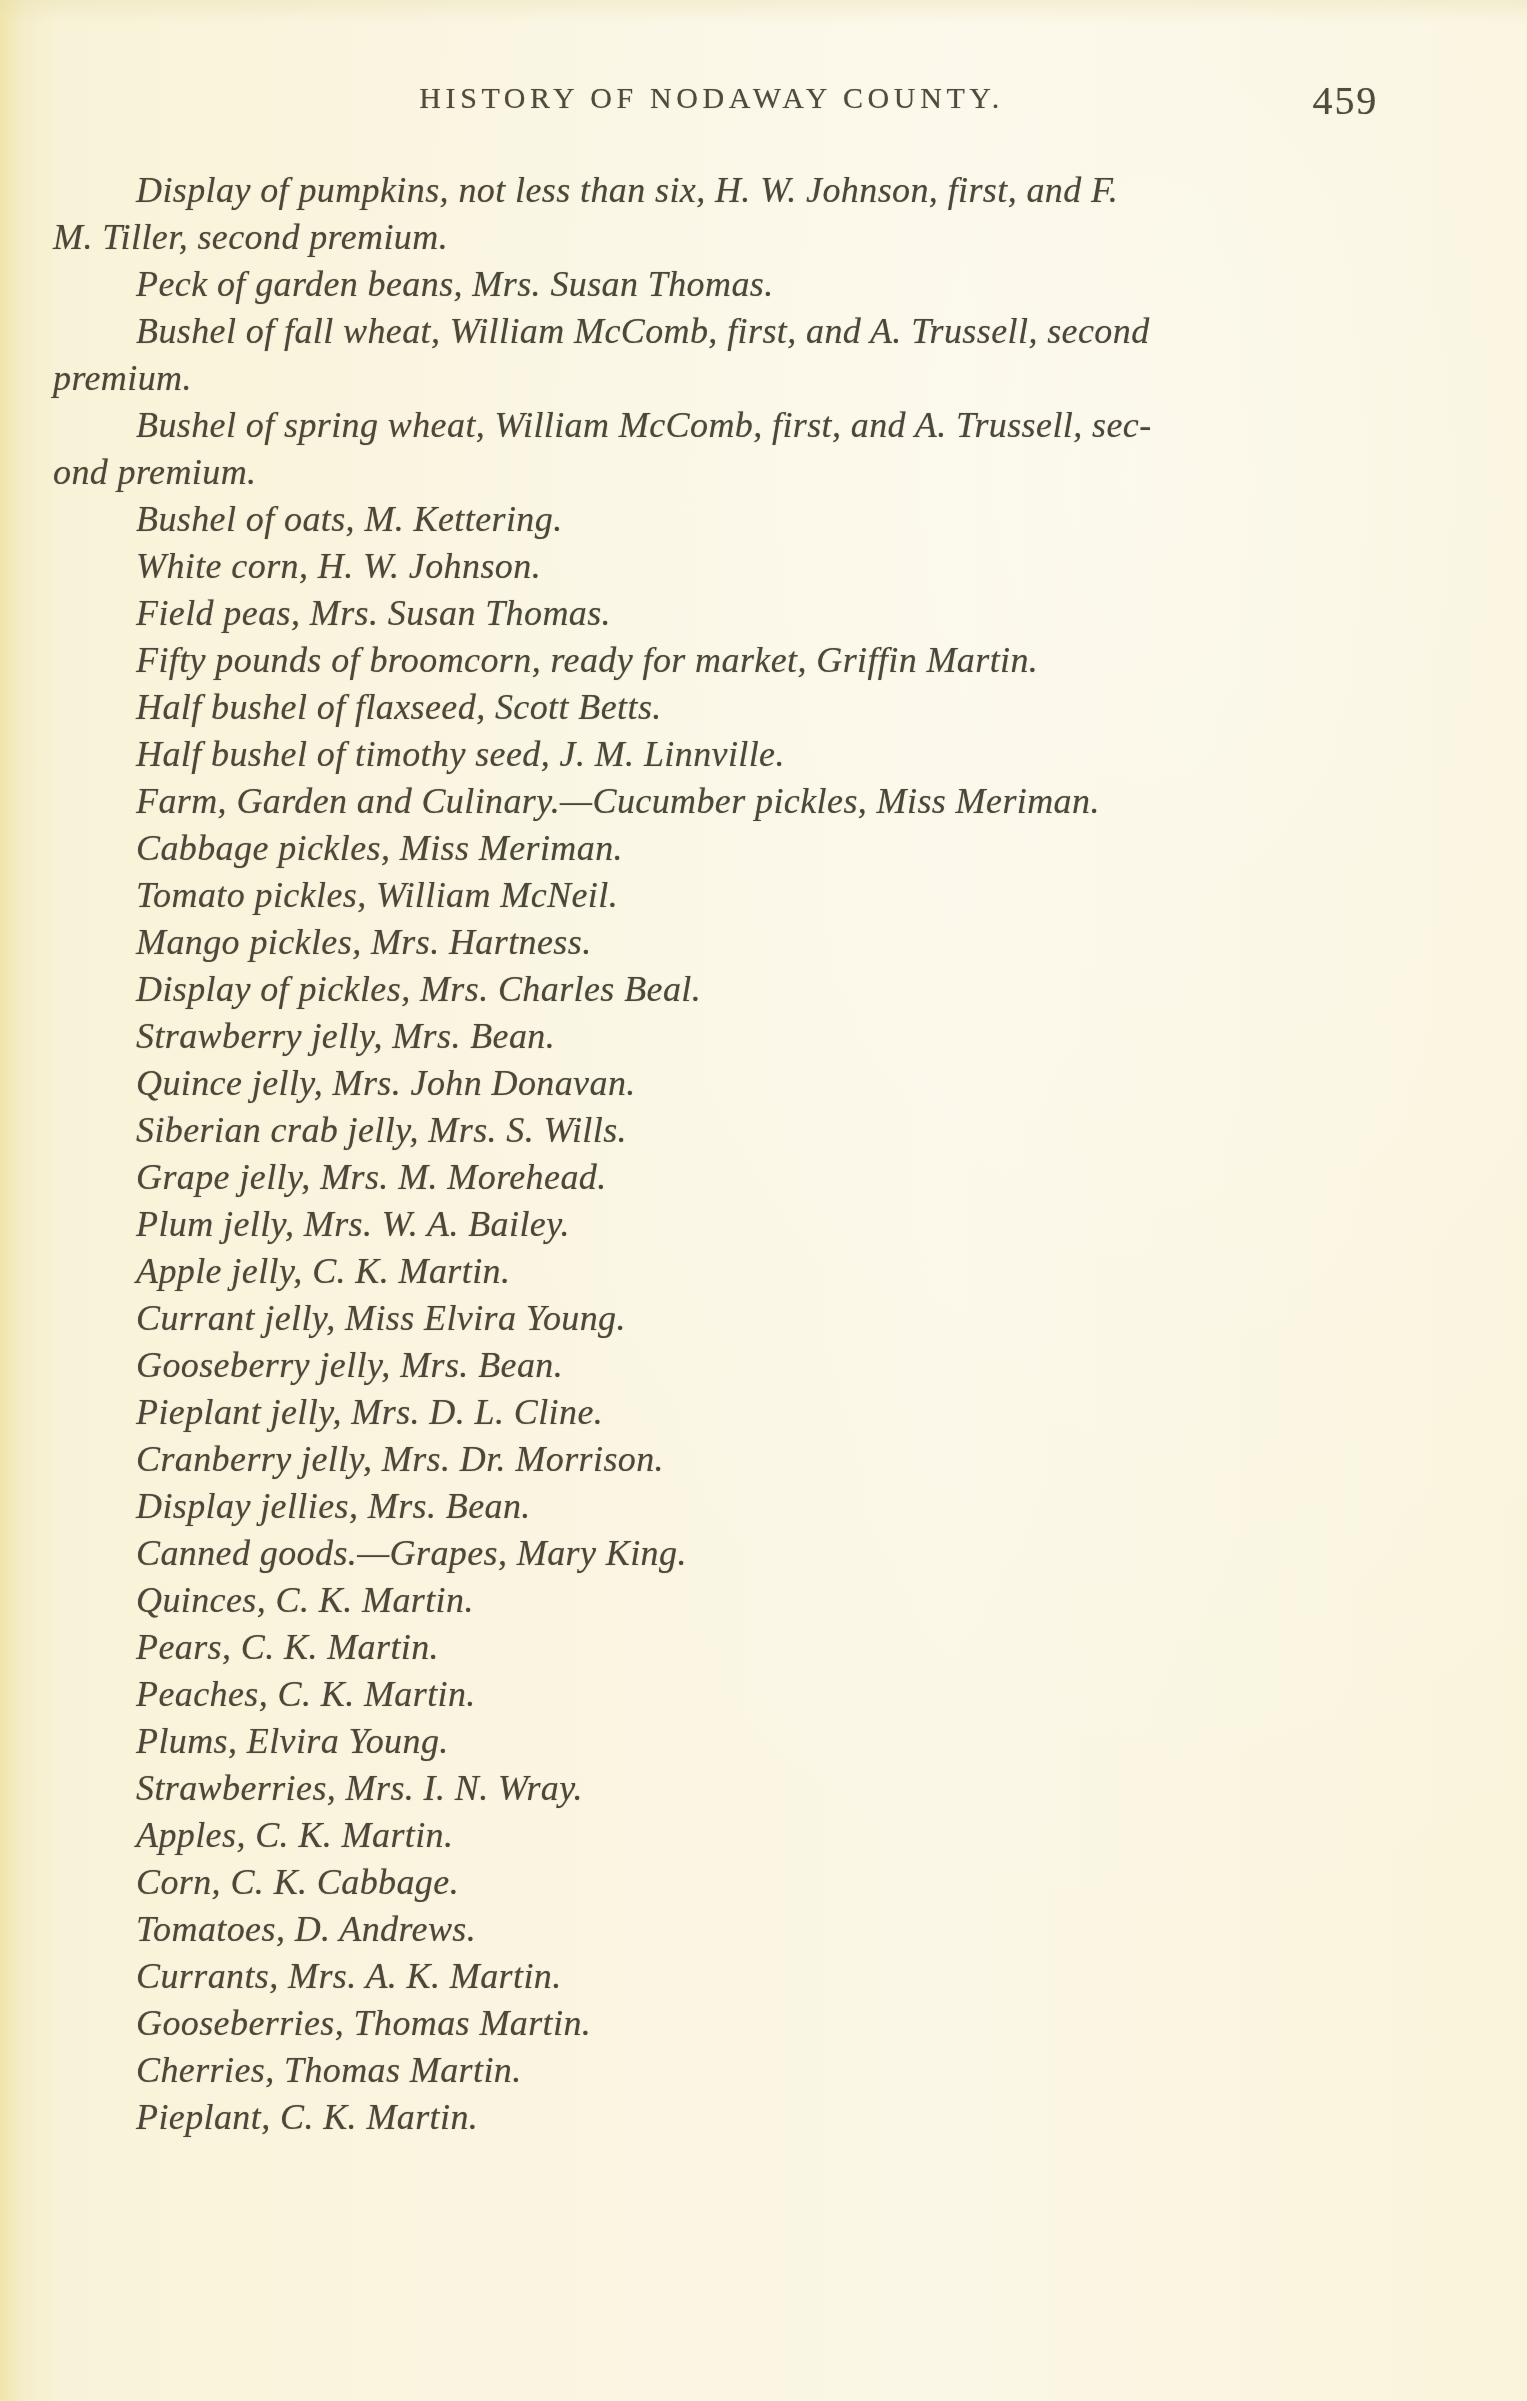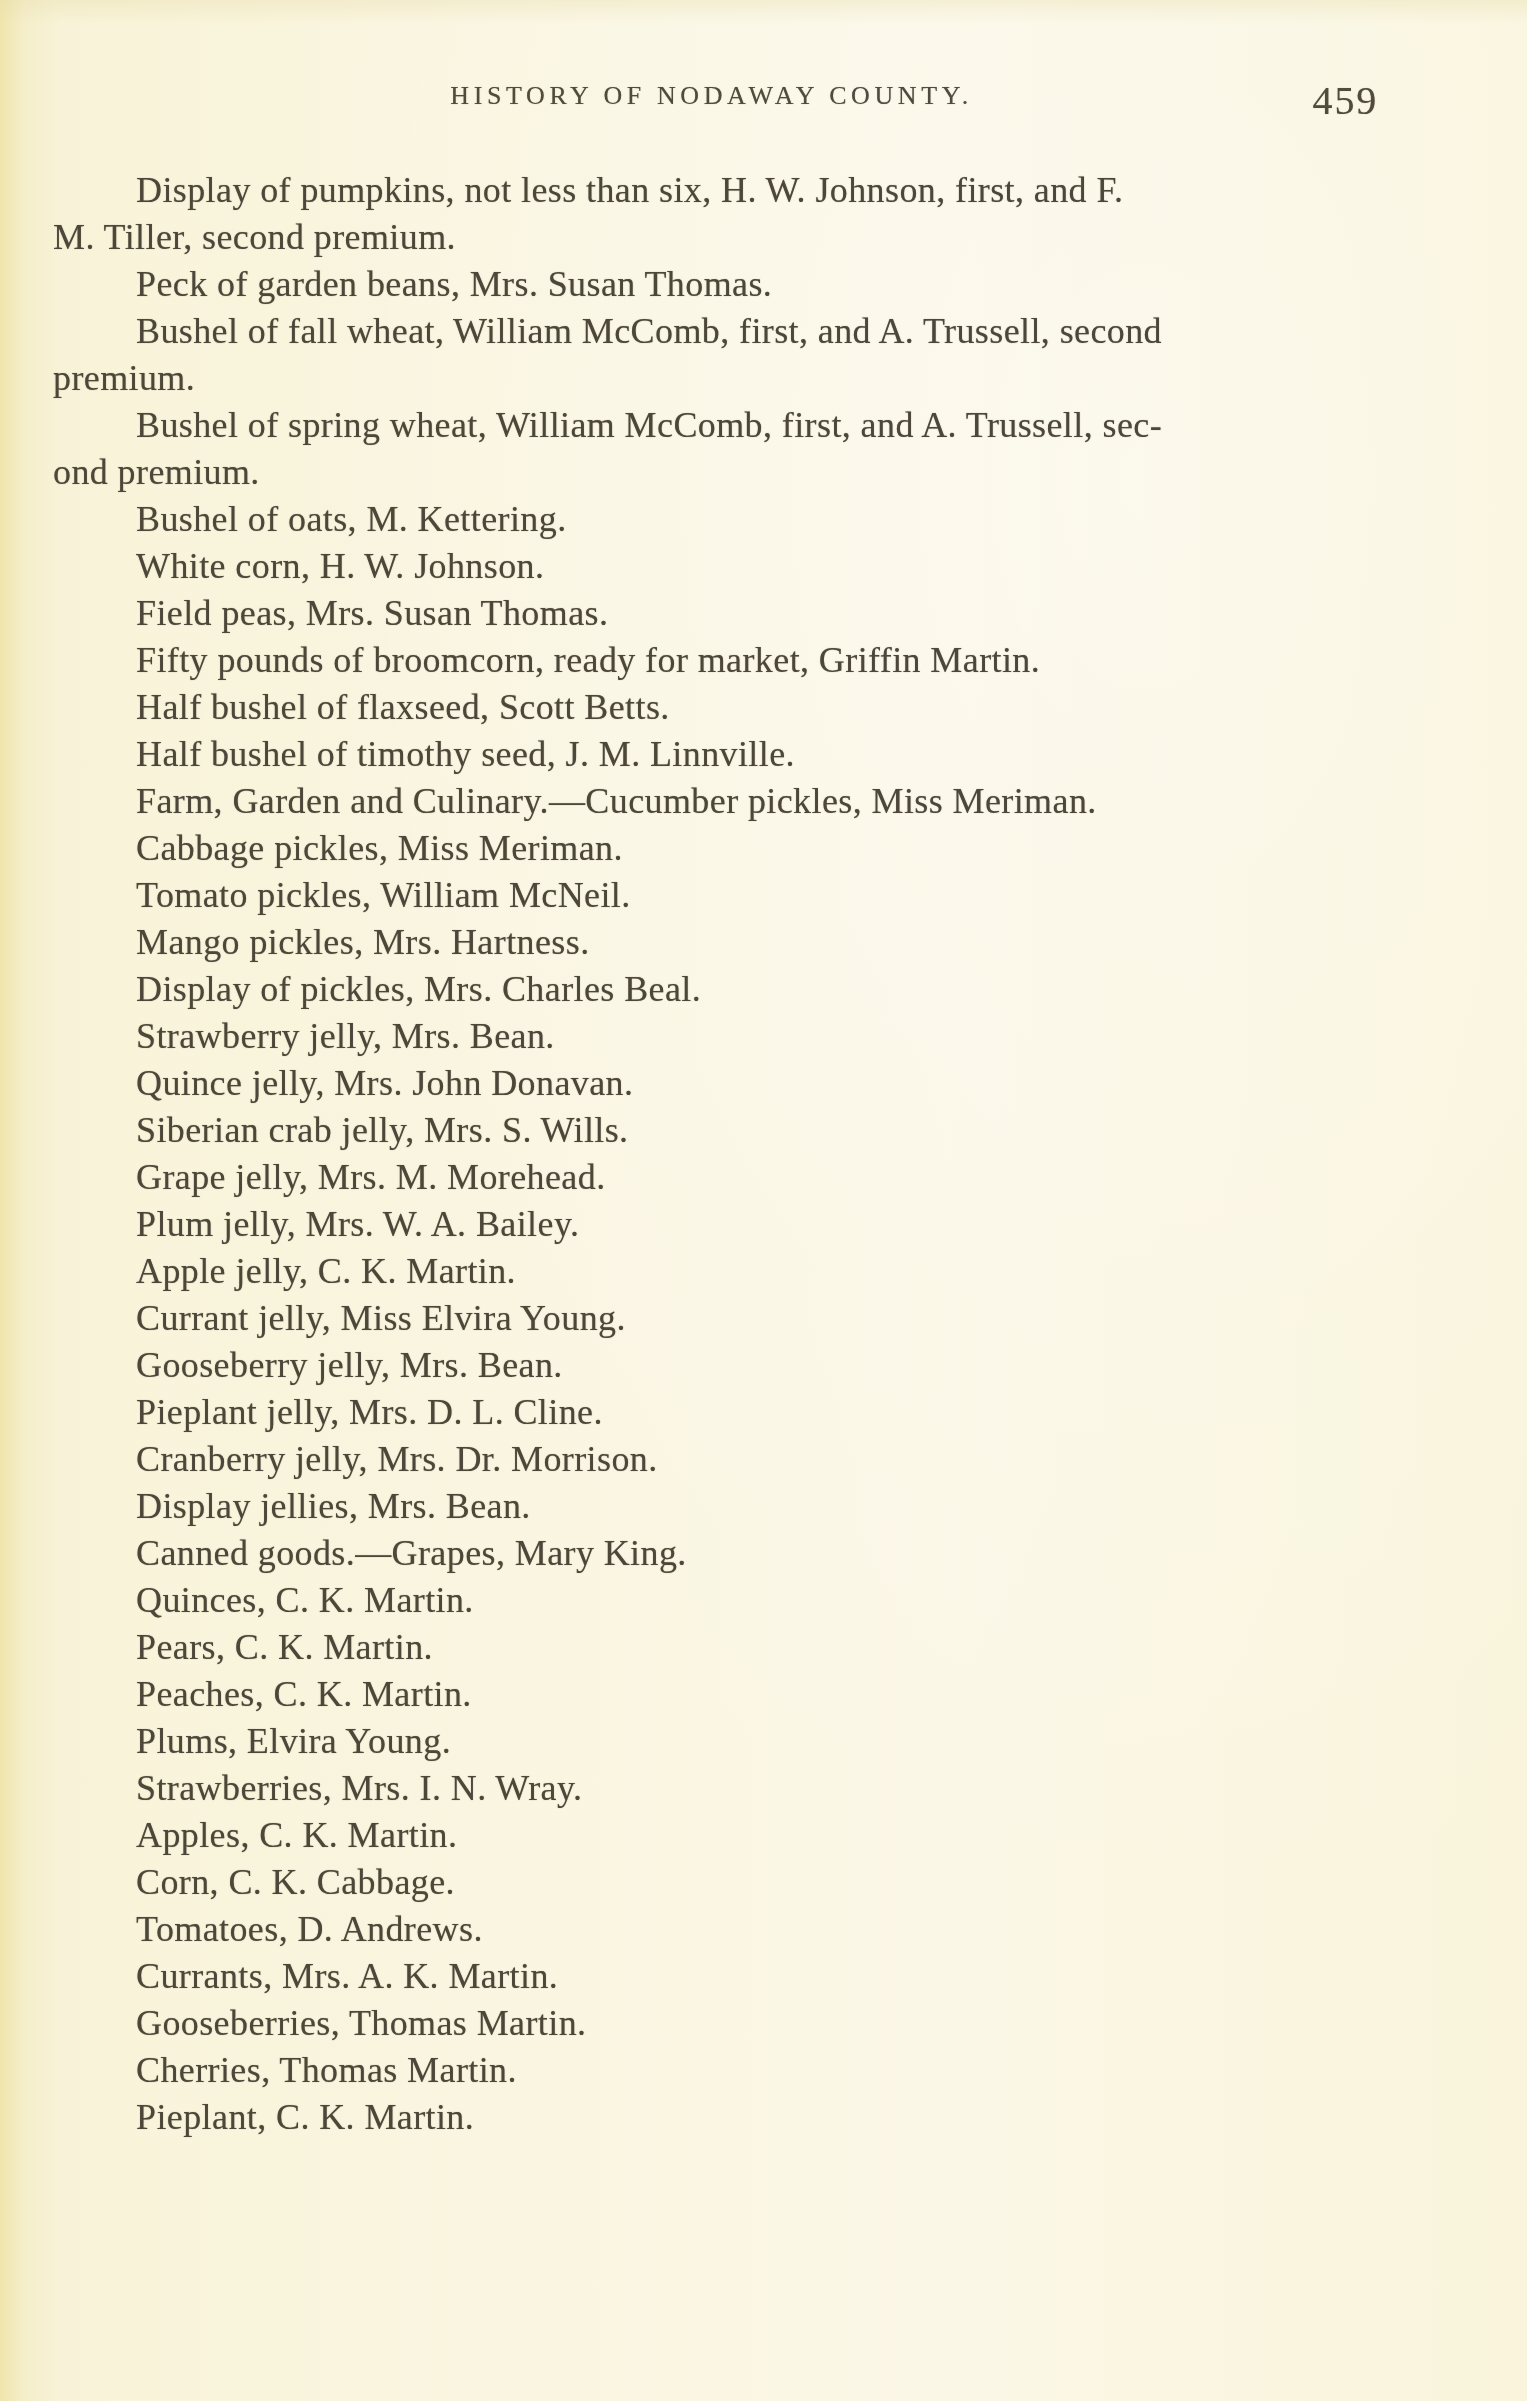--- a/index.html
+++ b/index.html
@@ -35,21 +35,21 @@
     top: 77px;
     left: 0;
     width: 100%;
     height: 42px;
   }
   .header-title {
     position: absolute;
     left: 46.6%;
     transform: translateX(-50%);
     top: 3.7px;
-    font-size: 26px;
+    font-size: 30px;
     letter-spacing: 4.6px;
     white-space: nowrap;
     color: #514b3d;
     text-shadow: 0 0 0.9px rgba(81,75,61,0.55);
   }
   .page-number {
     position: absolute;
     right: 149px;
     top: 0;
     font-size: 40px;
@@ -64,20 +64,21 @@
     width: 1379px;
   }
   .text-line {
     height: 47px;
     line-height: 47px;
     font-size: 36px;
     letter-spacing: 0.4px;
     white-space: nowrap;
     color: #4d473a;
     text-shadow: 0 0 1.1px rgba(77,71,58,0.5);
+    font-style: italic;
   }
   .text-line.indent {
     padding-left: 83px;
   }
 </style>
 </head>
 <body>
 
 <div class="page">
   <div class="header">

